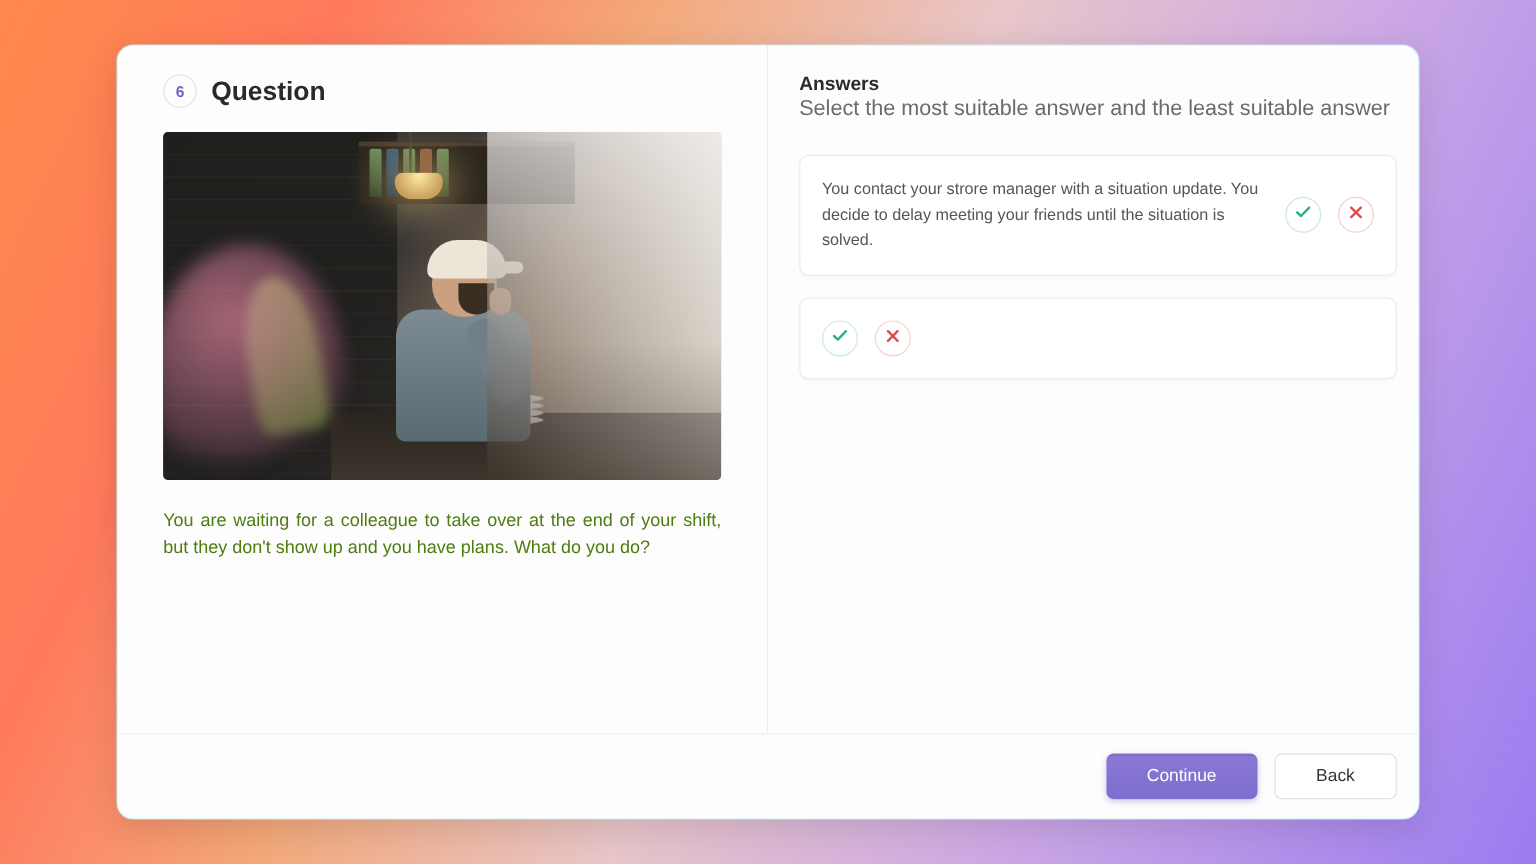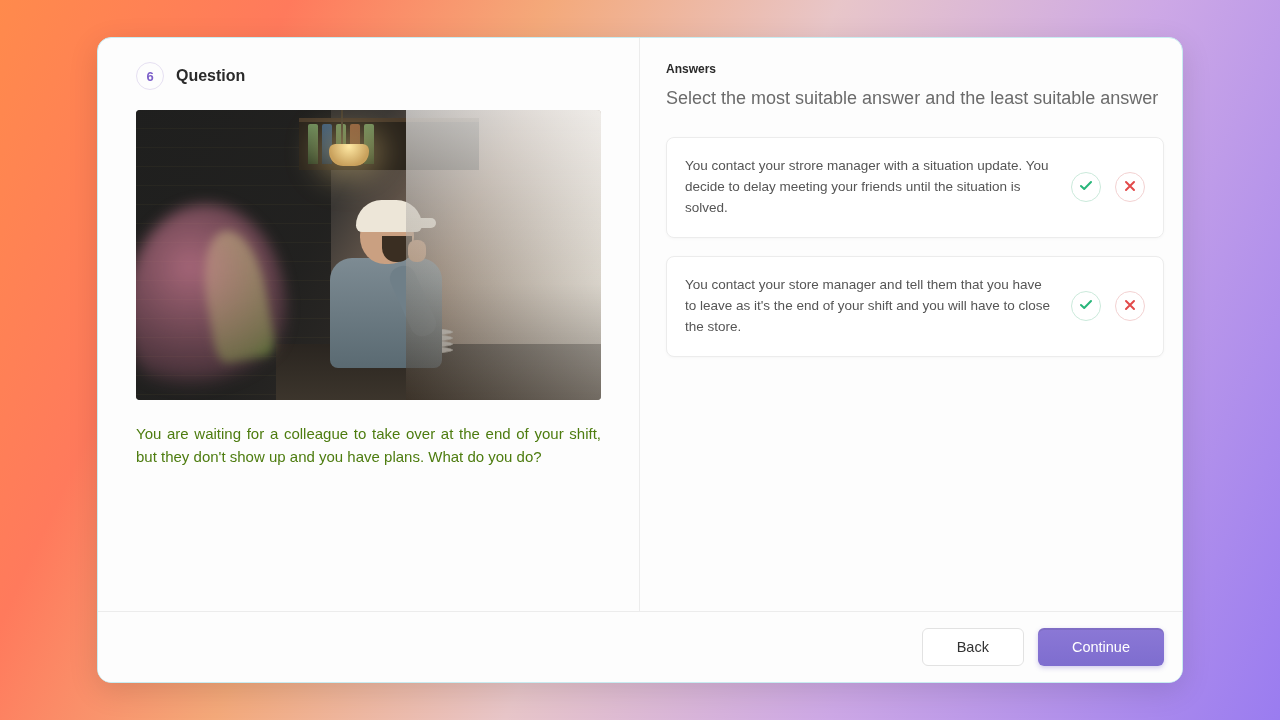--- a/index.html
+++ b/index.html
@@ -20,21 +20,21 @@
 .main { flex: 1; display: flex; }
 .left { width: 50%; border-right: 1px solid #ececec; padding: 24px 38px 24px 38px; }
 .right { width: 50%; padding: 24px 18px 24px 26px; display: flex; flex-direction: column; }
 .q-header { display: flex; align-items: center; gap: 12px; margin-bottom: 20px; }
 .badge {
   width: 28px; height: 28px; border-radius: 50%;
   border: 1px solid #e6e0f2;
   display: flex; align-items: center; justify-content: center;
   font-size: 13px; color: #7c5fc9; font-weight: 600;
 }
-.q-title { font-size: 16px; font-weight: 600; color: #2a2a2a; }
+.q-title { font-size: 22px; font-weight: 600; color: #2a2a2a; }
 .scene {
   width: 100%; height: 290px; border-radius: 4px; overflow: hidden; position: relative;
   background: linear-gradient(120deg,#2b2b2a 0%, #3a3734 40%, #8b7360 62%, #cfc9bf 100%);
   margin-bottom: 22px;
 }
 .scene::before {
   content:""; position:absolute; left:0; top:0; width:42%; height:100%;
   background: repeating-linear-gradient(#1d1d1c 0 18px, #26251f 18px 19px);
   opacity:.85;
 }
@@ -57,21 +57,21 @@
 .beard { position:absolute; left:60px; top:30px; width:30px; height:26px; background:#3a2e22; border-radius:0 0 14px 14px; }
 .torso { position:absolute; left:8px; top:52px; width:112px; height:110px; background:linear-gradient(#7d8b93,#5a6a72); border-radius:22px 22px 8px 8px; }
 .arm { position:absolute; left:78px; top:58px; width:26px; height:74px; background:#6f7f88; border-radius:12px; transform:rotate(-24deg); }
 .hand { position:absolute; left:86px; top:34px; width:18px; height:22px; background:#c79c7b; border-radius:8px; }
 .counter { position:absolute; left:30%; bottom:0; width:70%; height:56px; background:linear-gradient(#2a2520,#3c352c); }
 .plates { position:absolute; left:54%; bottom:46px; width:66px; height:30px; }
 .plate { position:absolute; left:0; width:66px; height:8px; background:#efeee9; border-radius:50%; border:1px solid #d6d4cd; }
 .flower { position:absolute; left:-10px; bottom:-14px; width:160px; height:210px; background:radial-gradient(circle at 40% 30%, rgba(210,125,150,.75), rgba(180,100,130,.3) 60%, transparent 70%); filter:blur(7px); border-radius:50%; }
 .leaf { position:absolute; left:70px; bottom:40px; width:60px; height:130px; background:linear-gradient(#7a9a4e,#4c6b2c); border-radius:60% 60% 20% 20%; filter:blur(5px); transform:rotate(-10deg); }
 .q-text { font-size: 15px; line-height: 1.55; color: #4d7c0f; text-align: justify; }
-.a-title { font-size: 12px; font-weight: 600; color: #2a2a2a; margin-bottom: 12px; }
+.a-title { font-size: 16px; font-weight: 600; color: #2a2a2a; margin-bottom: 0; }
 .a-sub { font-size: 18px; color: #6b6b6b; margin-bottom: 28px; }
 .answers { display:flex; flex-direction:column; gap:18px; }
 .answer {
   background:#fff; border:1px solid #ececec; border-radius:8px;
   padding:18px 18px; display:flex; align-items:center; gap:14px;
   box-shadow: 0 1px 3px rgba(0,0,0,0.03);
 }
 .answer-text { flex:1; font-size:13.5px; line-height:1.55; color:#555; padding-right:6px; }
 .ctl { width:30px; height:30px; border-radius:50%; display:flex; align-items:center; justify-content:center; cursor:pointer; border:1px solid; background:#fff; }
 .ctl.ok { border-color:#cbeadb; color:#28b67a; }
@@ -141,34 +141,33 @@
           </div>
           <div class="ctl no">
             <span><svg viewBox="0 0 12 12">
                   <path d="M2 2 L10 10 M10 2 L2 10" fill="none" stroke="currentColor" stroke-width="2" stroke-linecap="round"></path>
                 </svg></span>
           </div>
         </div>
 
 
         <div class="answer">
-          <div class="answer-text">You contact your store manager and tell them that you have to leave as it's the end of your shift and you will have to close the store.</div>
           <div class="ctl ok">
             <span><svg viewBox="0 0 12 12">
                   <path d="M1 6 L4.2 9 L11 2" fill="none" stroke="currentColor" stroke-width="2" stroke-linecap="round" stroke-linejoin="round"></path>
                 </svg></span>
           </div>
           <div class="ctl no">
             <span><svg viewBox="0 0 12 12">
                   <path d="M2 2 L10 10 M10 2 L2 10" fill="none" stroke="currentColor" stroke-width="2" stroke-linecap="round"></path>
                 </svg></span>
           </div>
         </div>
 
       </div>
     </div>
   </div>
 
   <div class="footer">
+    <div class="btn btn-continue">Continue</div>
     <div class="btn btn-back">Back</div>
-    <div class="btn btn-continue">Continue</div>
   </div>
 </div>
 
 </body></html>

